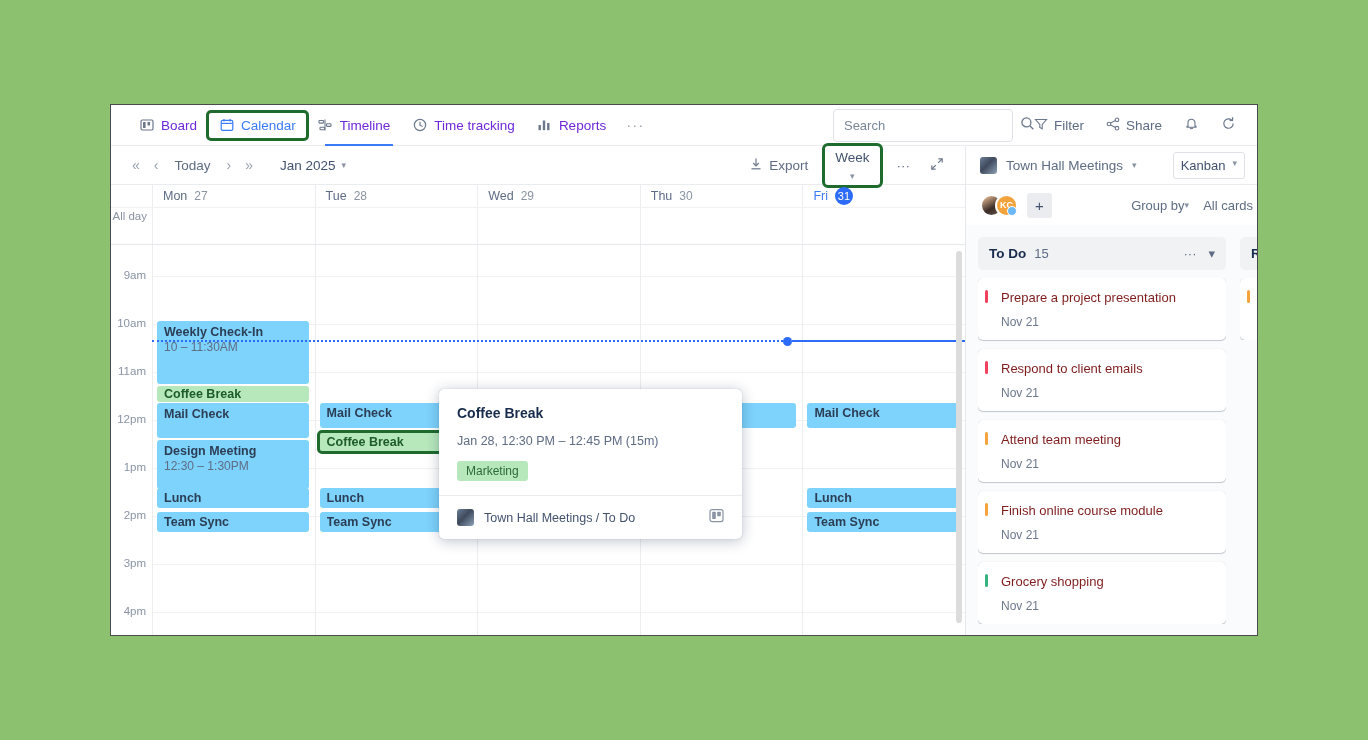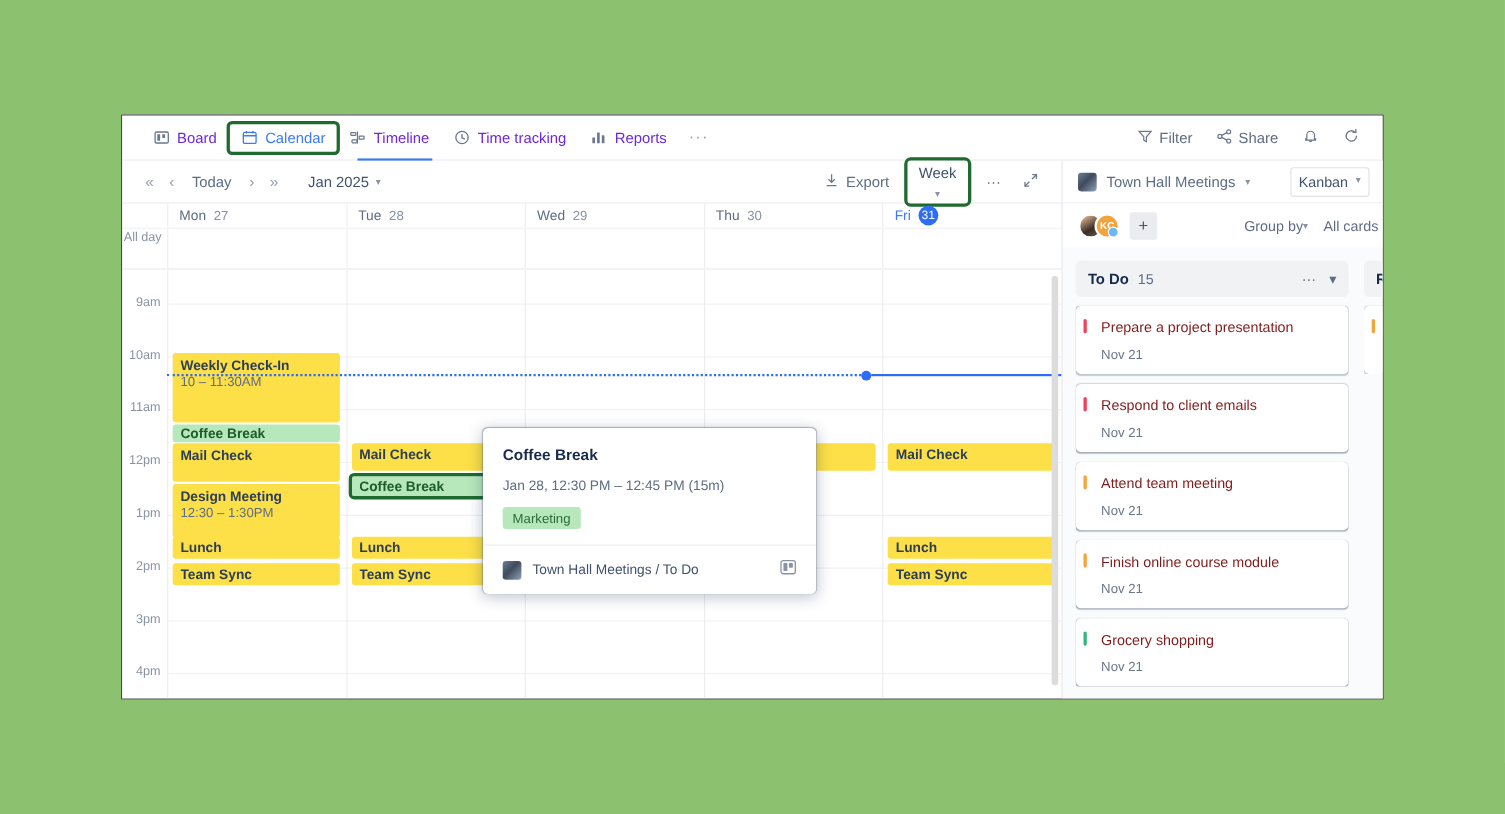--- a/index.html
+++ b/index.html
@@ -156,21 +156,21 @@
     position: absolute; right: 6px;
     font-size: 11.5px; color: #8993a4;
     transform: translateY(-7px);
   }
   .cols-wrap { flex: 1; position: relative; display: flex; }
   .hline { position: absolute; left: 0; right: 0; height: 1px; background: #f0f1f3; }
   .daycol { flex: 1; position: relative; border-left: 1px solid #ededf0; }
 
   .ev {
     position: absolute; left: 4px; right: 6px;
-    background: #fde047; border-radius: 3px;
+    background: #7dd3fc; border-radius: 3px;
     padding: 4px 7px; overflow: hidden;
     cursor: pointer;
   }
   .ev .t { font-size: 12.5px; color: #2c3e56; font-weight: bold; line-height: 15px;
            white-space: nowrap; overflow: hidden; }
   .ev .s { font-size: 12px; color: #5e6c84; line-height: 15px; }
   .ev.green { background: #b7e8bb; }
   .ev.green .t { color: #1c5b2c; }
   .ev.boxed { outline: 3px solid #1e6b2d; border-radius: 2px; }
   .ev .ev-dots { position: absolute; right: 16px; top: 4px; color: #4d7a55; font-size: 12px; line-height: 12px; letter-spacing: 1px; }
@@ -351,20 +351,29 @@
         </span>
         <span>Reports</span>
       </div>
 
       <div class="nav-dots">···</div>
     </div>
 
     <div class="underline-active"></div>
 
     <div class="topnav-right">
+      <div class="search-box">
+        <input type="text" placeholder="Search" style="">
+        <span>
+          <svg width="15" height="15" viewBox="0 0 15 15">
+              <circle cx="6.4" cy="6.4" r="4.5" fill="none" stroke="#6b778c" stroke-width="1.3"></circle>
+              <line x1="9.8" y1="9.8" x2="13.3" y2="13.3" stroke="#6b778c" stroke-width="1.3"></line>
+            </svg>
+        </span>
+      </div>
 
       <div class="tool-btn">
         <span>
           <svg width="14" height="14" viewBox="0 0 14 14">
               <polygon points="1.5,2.5 12.5,2.5 8.2,7.4 8.2,11.8 5.8,10.4 5.8,7.4" fill="none" stroke="#6b778c" stroke-width="1.1"></polygon>
             </svg>
         </span>
         <span>Filter</span>
       </div>
 

